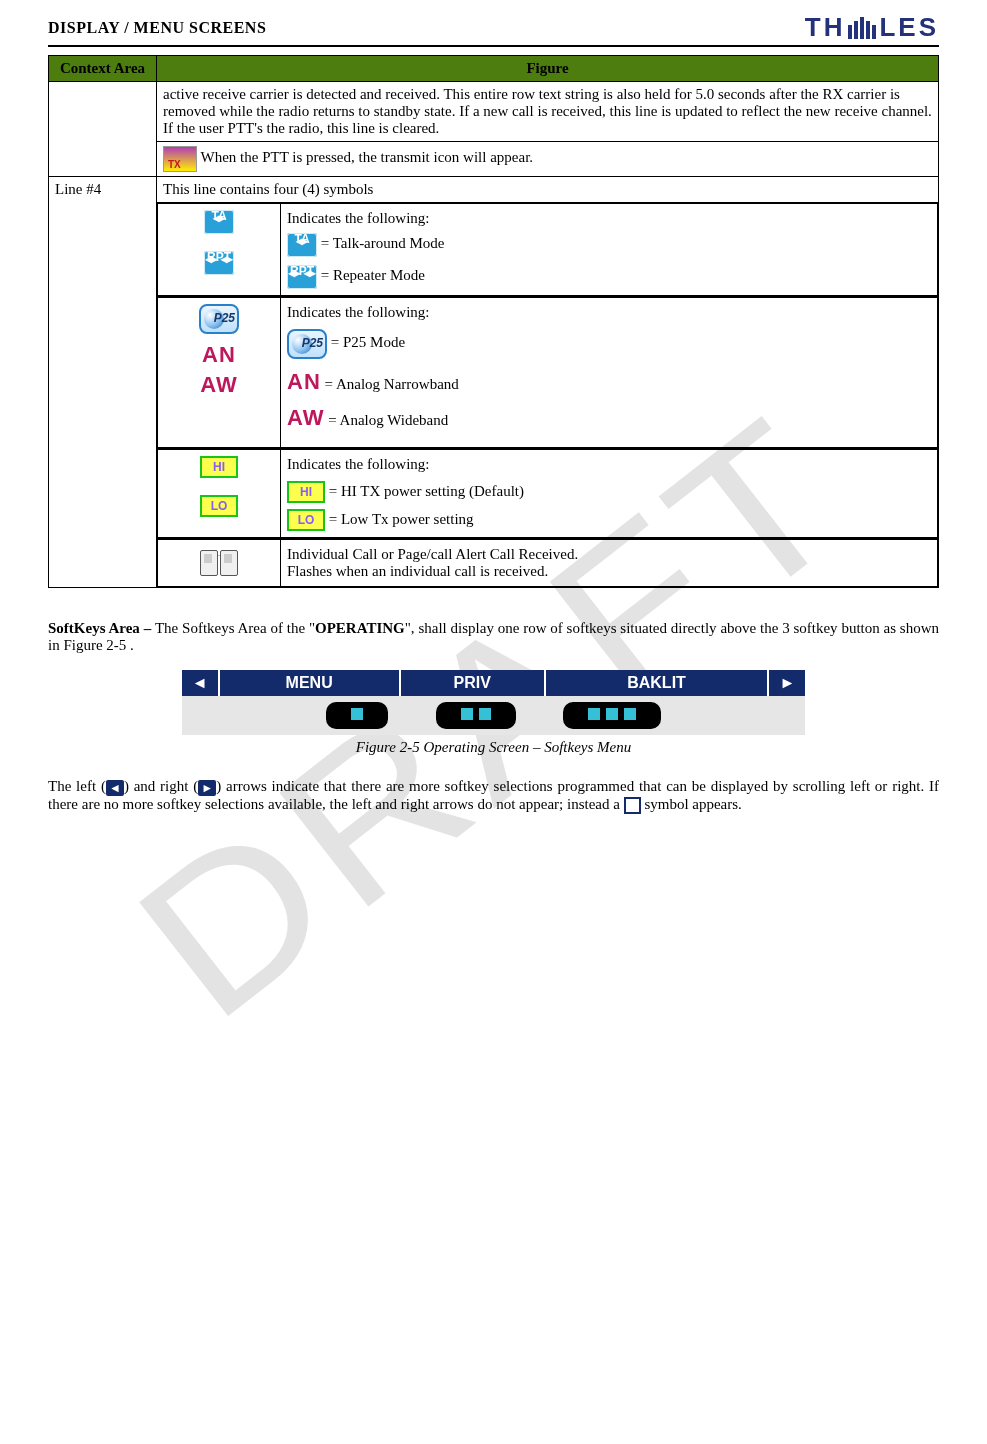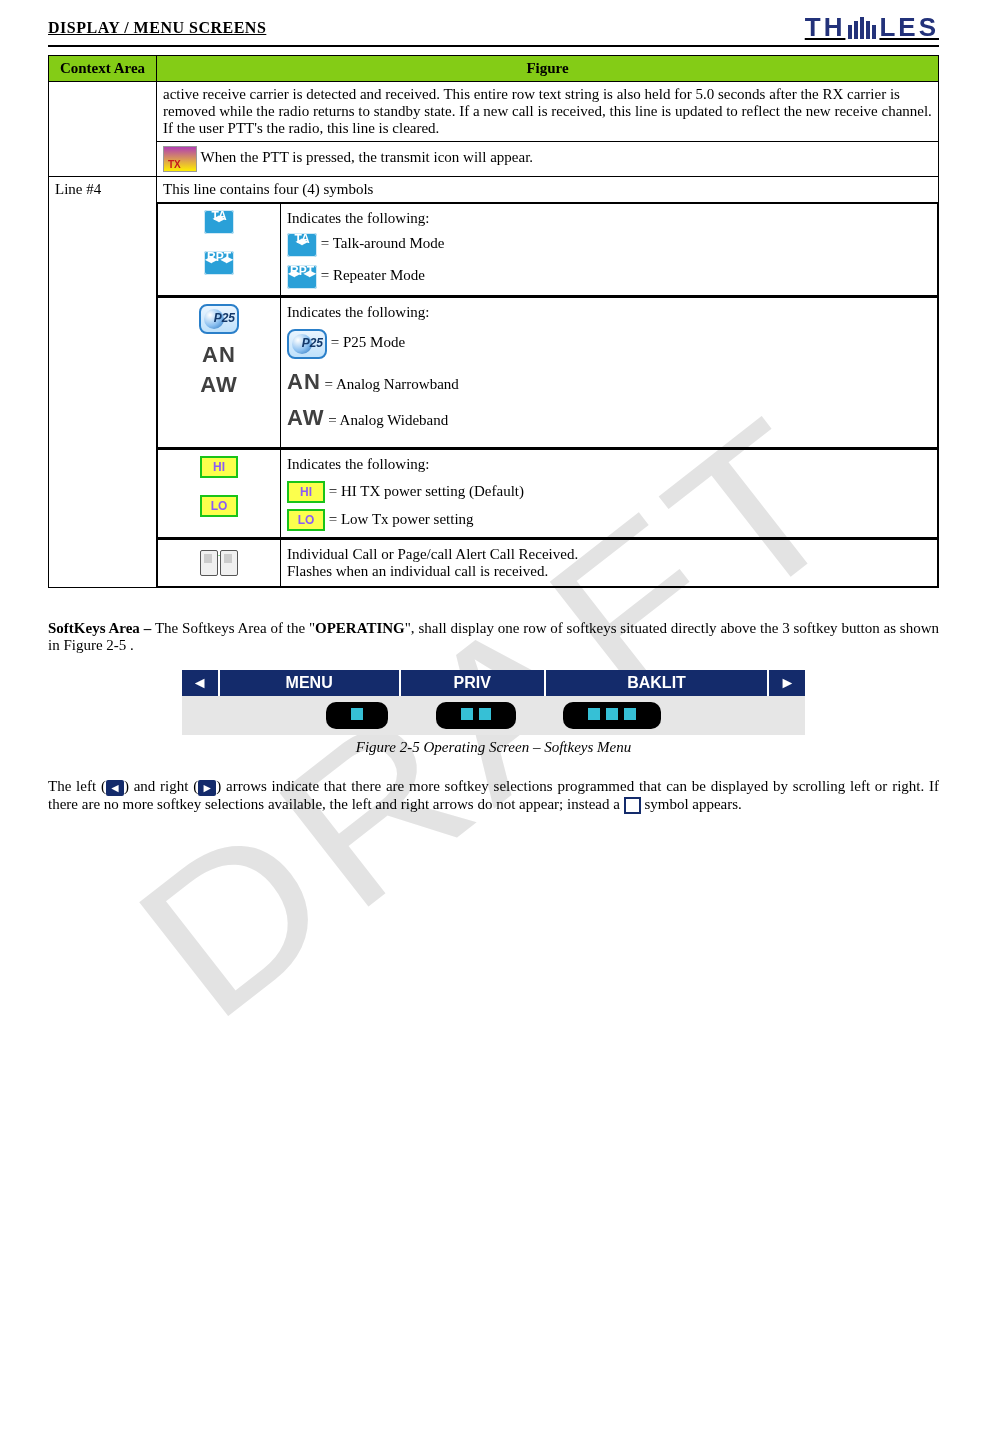--- a/index.html
+++ b/index.html
@@ -16,21 +16,20 @@
     position: relative;
     min-height: 1444px;
   }
   .hdr {
     display: flex;
     justify-content: space-between;
     align-items: center;
     border-bottom: 2px solid #000;
     padding-bottom: 2px;
     margin-bottom: 8px;
-    text-decoration: underline;
   }
   .hdr-title { font-weight: bold; letter-spacing: .5px; font-size: 16px; }
   .th-logo { display:flex; align-items:center; gap:0; font-family: Arial, sans-serif; }
   .th-word { color:#23327a; font-weight:bold; font-size:26px; letter-spacing: 3px; }
   .th-bars { display:flex; align-items:flex-end; gap:2px; margin: 0 3px; }
   .th-bars span { display:block; width:4px; background:#23327a; }
   .th-bars span:nth-child(1){height:14px;} .th-bars span:nth-child(2){height:18px;}
   .th-bars span:nth-child(3){height:22px;} .th-bars span:nth-child(4){height:18px;}
   .th-bars span:nth-child(5){height:14px;}
 
@@ -53,21 +52,21 @@
   }
   table.main > tbody > tr > th,
   table.main > tbody > tr > td {
     border: 1px solid #000;
     padding: 4px 6px;
     vertical-align: top;
     font-size: 15px;
   }
   table.main .col-ctx { width: 108px; }
   table.main .headrow th {
-    background: #84cc16;
+    background: #4d7c0f;
     text-align: center;
     font-weight: bold;
   }
   .sym-table { width:100%; border-collapse: collapse; }
   .sym-table td { border:1px solid #000; padding:6px; vertical-align: top; }
   .sym-table td.symcell { width:110px; text-align:center; }
 
   
   .ico {
     display:inline-block; vertical-align: middle;
@@ -85,21 +84,21 @@
   .p25 {
     display:inline-block; width:36px; height:26px; vertical-align:middle;
     border-radius:8px; background:linear-gradient(#eaf5ff,#bfe1fb);
     border:2px solid #2a7fc9; position:relative;
   }
   .p25 .ball { position:absolute; left:3px; top:3px; width:20px; height:20px;
     border-radius:50%; background:radial-gradient(circle at 30% 30%, #fff, #8abff0 55%, #1f6db8);
   }
   .p25 .txt { position:absolute; right:2px; top:5px; color:#14396a;
     font:bold italic 12px Arial; }
-  .anaw { color:#404040; font:bold 22px Arial; letter-spacing:1px; }
+  .anaw { color:#be185d; font:bold 22px Arial; letter-spacing:1px; }
 
   .pill {
     display:inline-block; min-width:26px; padding:2px 4px;
     font: bold 12px Arial; text-align:center;
     background:#fcff4d; border:2px solid #19c419; color:#8b5cf6;
   }
   .tx-icon {
     display:inline-block; width:32px; height:24px; vertical-align:middle;
     background: linear-gradient(#b23fb2, #ffef00);
     border:1px solid #999; position:relative;

